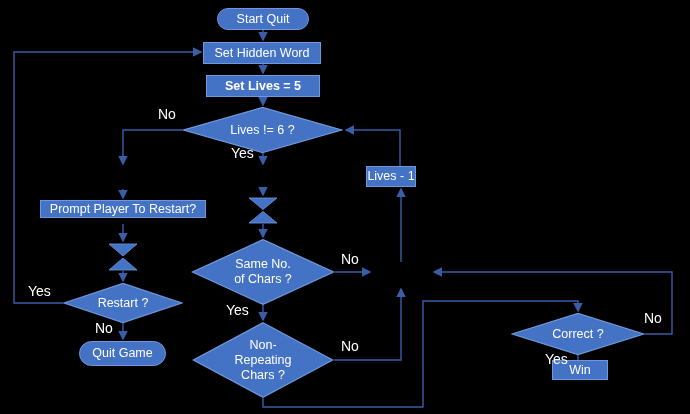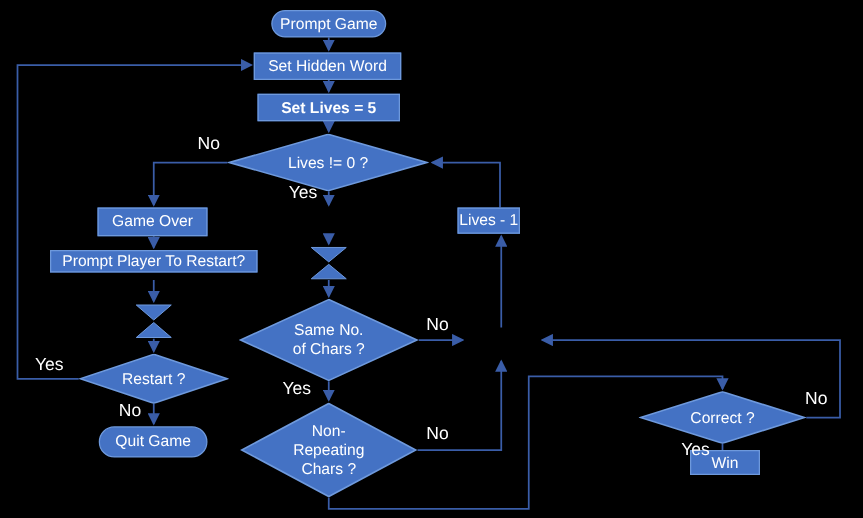--- a/index.html
+++ b/index.html
@@ -57,34 +57,33 @@
     <polyline points="334,360 401,360 401,289" marker-end="url(#arr)"></polyline>
     <polyline points="263,398 263,407 423,407 423,301 578,301 578,311" marker-end="url(#arr)"></polyline>
     <polyline points="401,262 401,189" marker-end="url(#arr)"></polyline>
     <polyline points="400,166 400,130 346,130" marker-end="url(#arr)"></polyline>
     <polyline points="645,334 672,334 672,272 434,272" marker-end="url(#arr)"></polyline>
     <polyline points="578,355 578,370" marker-end="url(#arr)"></polyline>
     <polyline points="123,323 123,339" marker-end="url(#arr)"></polyline>
     <polyline points="63,303 14,303 14,52 201,52" marker-end="url(#arr)"></polyline>
   </svg>
 
-  <div class="node pill" style="left:217px;top:8px;width:92px;height:22px;">Prompt Game</div>
+  <div class="node pill" style="left:217px;top:8px;width:92px;height:22px;">Start Quit</div>
 
   <div class="node proc" style="left:203px;top:42px;width:118px;height:22px;">Set Hidden Word</div>
 
   <div class="node proc" style="left:206px;top:75px;width:114px;height:22px;font-weight:bold;">Set Lives = 5</div>
 
   <div class="node diamond" style="left:182px;top:107px;width:161px;height:46px;">
     <svg viewBox="0 0 100 100" preserveAspectRatio="none">
         <polygon points="50,1 99,50 50,99 1,50"></polygon>
       </svg>
-    <span class="dtxt">Lives != 0 ?</span>
+    <span class="dtxt">Lives != 6 ?</span>
   </div>
 
-  <div class="node proc" style="left:78px;top:166px;width:88px;height:23px;">Game Over</div>
 
 
   <div class="node proc" style="left:366px;top:166px;width:50px;height:21px;">Lives - 1</div>
 
   <div class="node proc" style="left:40px;top:200px;width:166px;height:18px;">Prompt Player To Restart?</div>
 
   <div class="node hour" style="left:248px;top:197px;width:30px;height:27px;">
     <svg viewBox="0 0 30 28" preserveAspectRatio="none">
       <polygon points="1,1 29,1 15,13"></polygon>
         <polygon points="15,15 1,27 29,27"></polygon>

